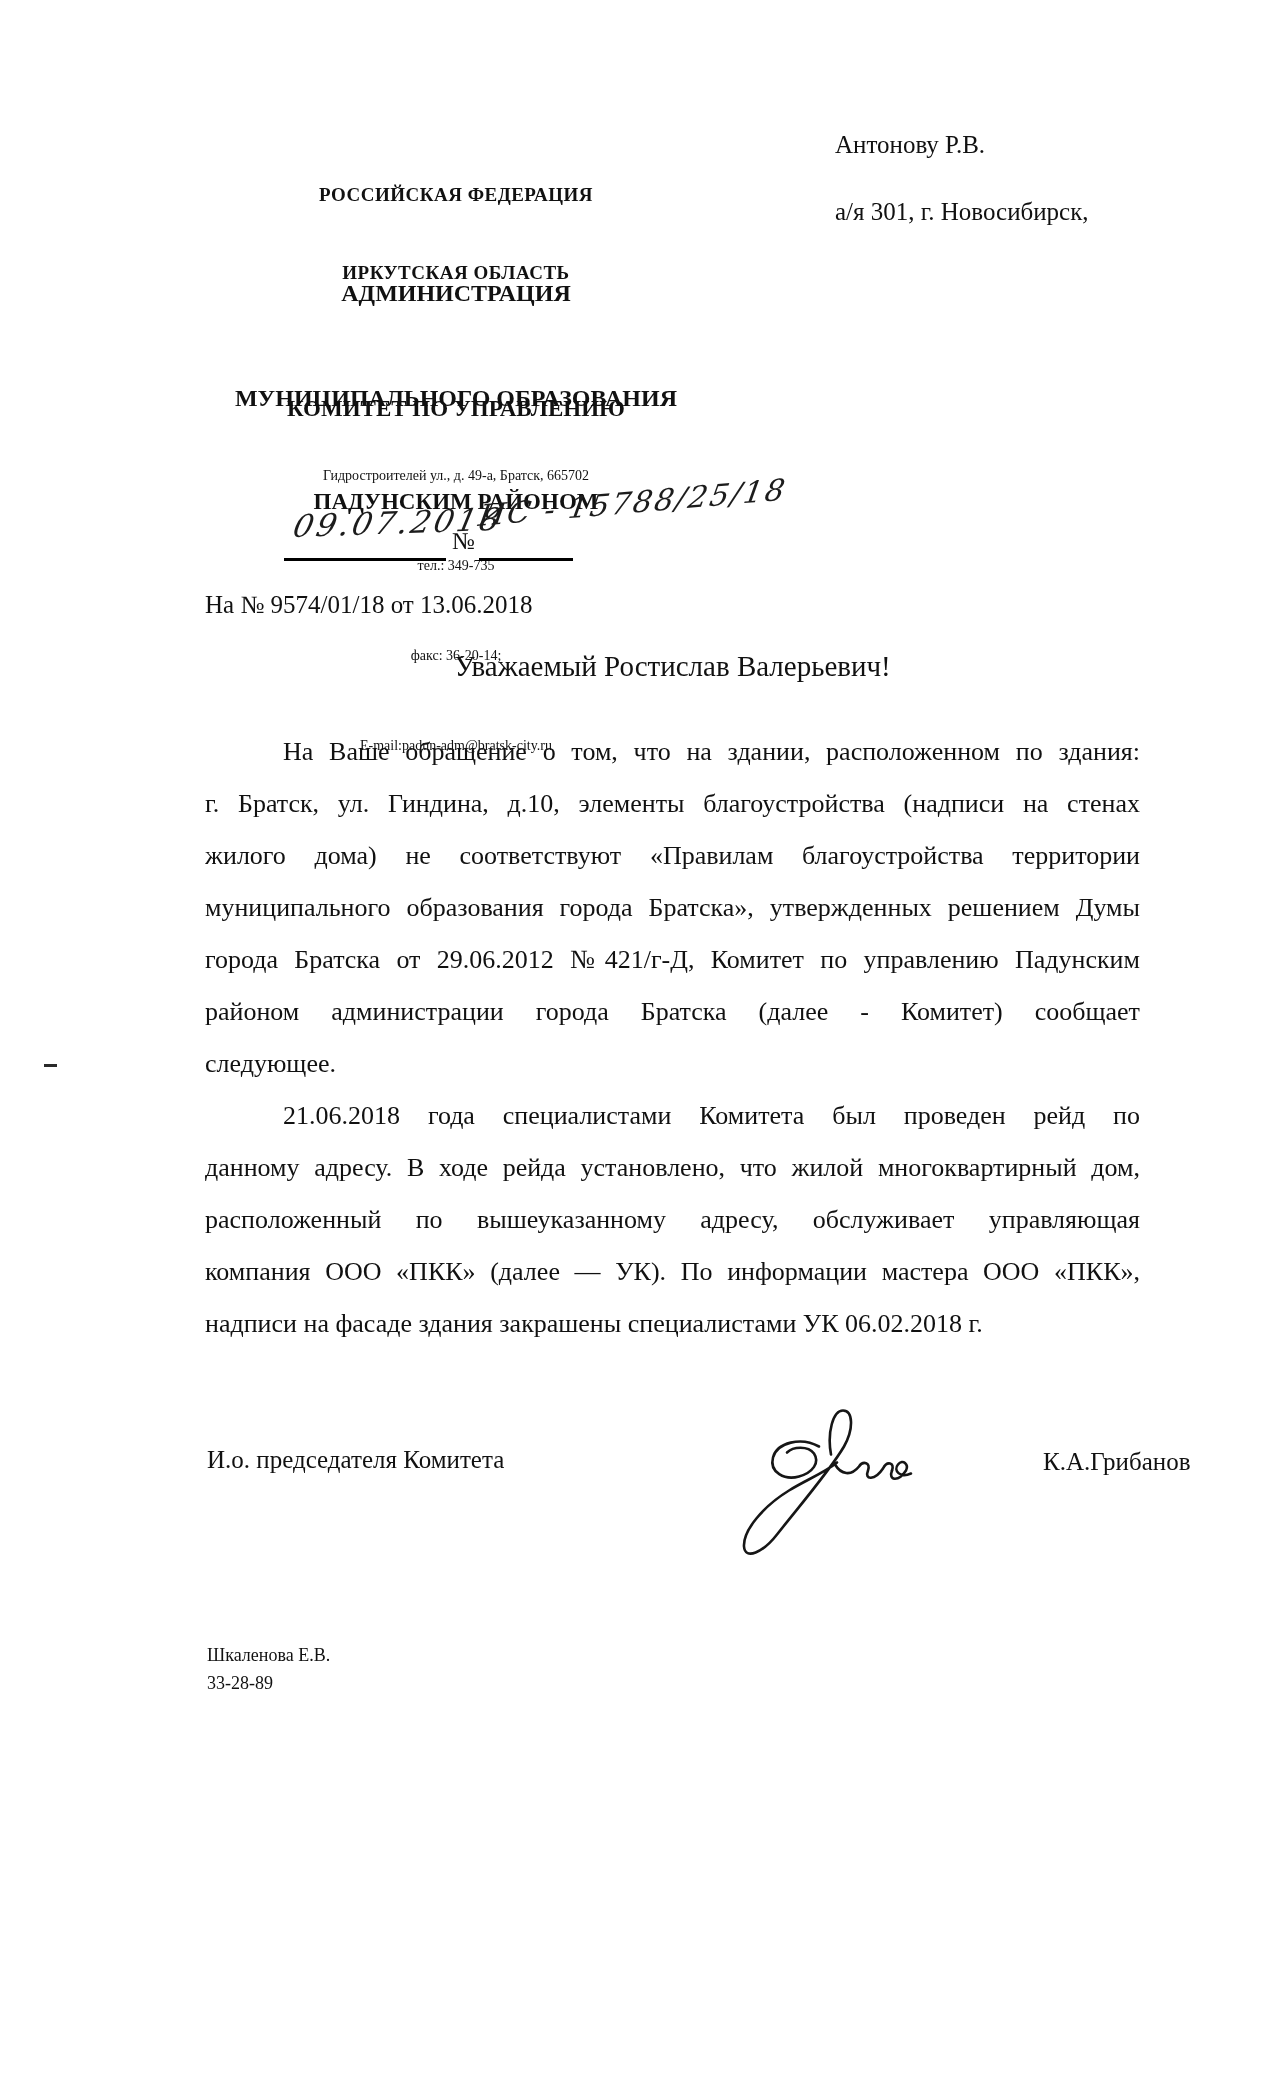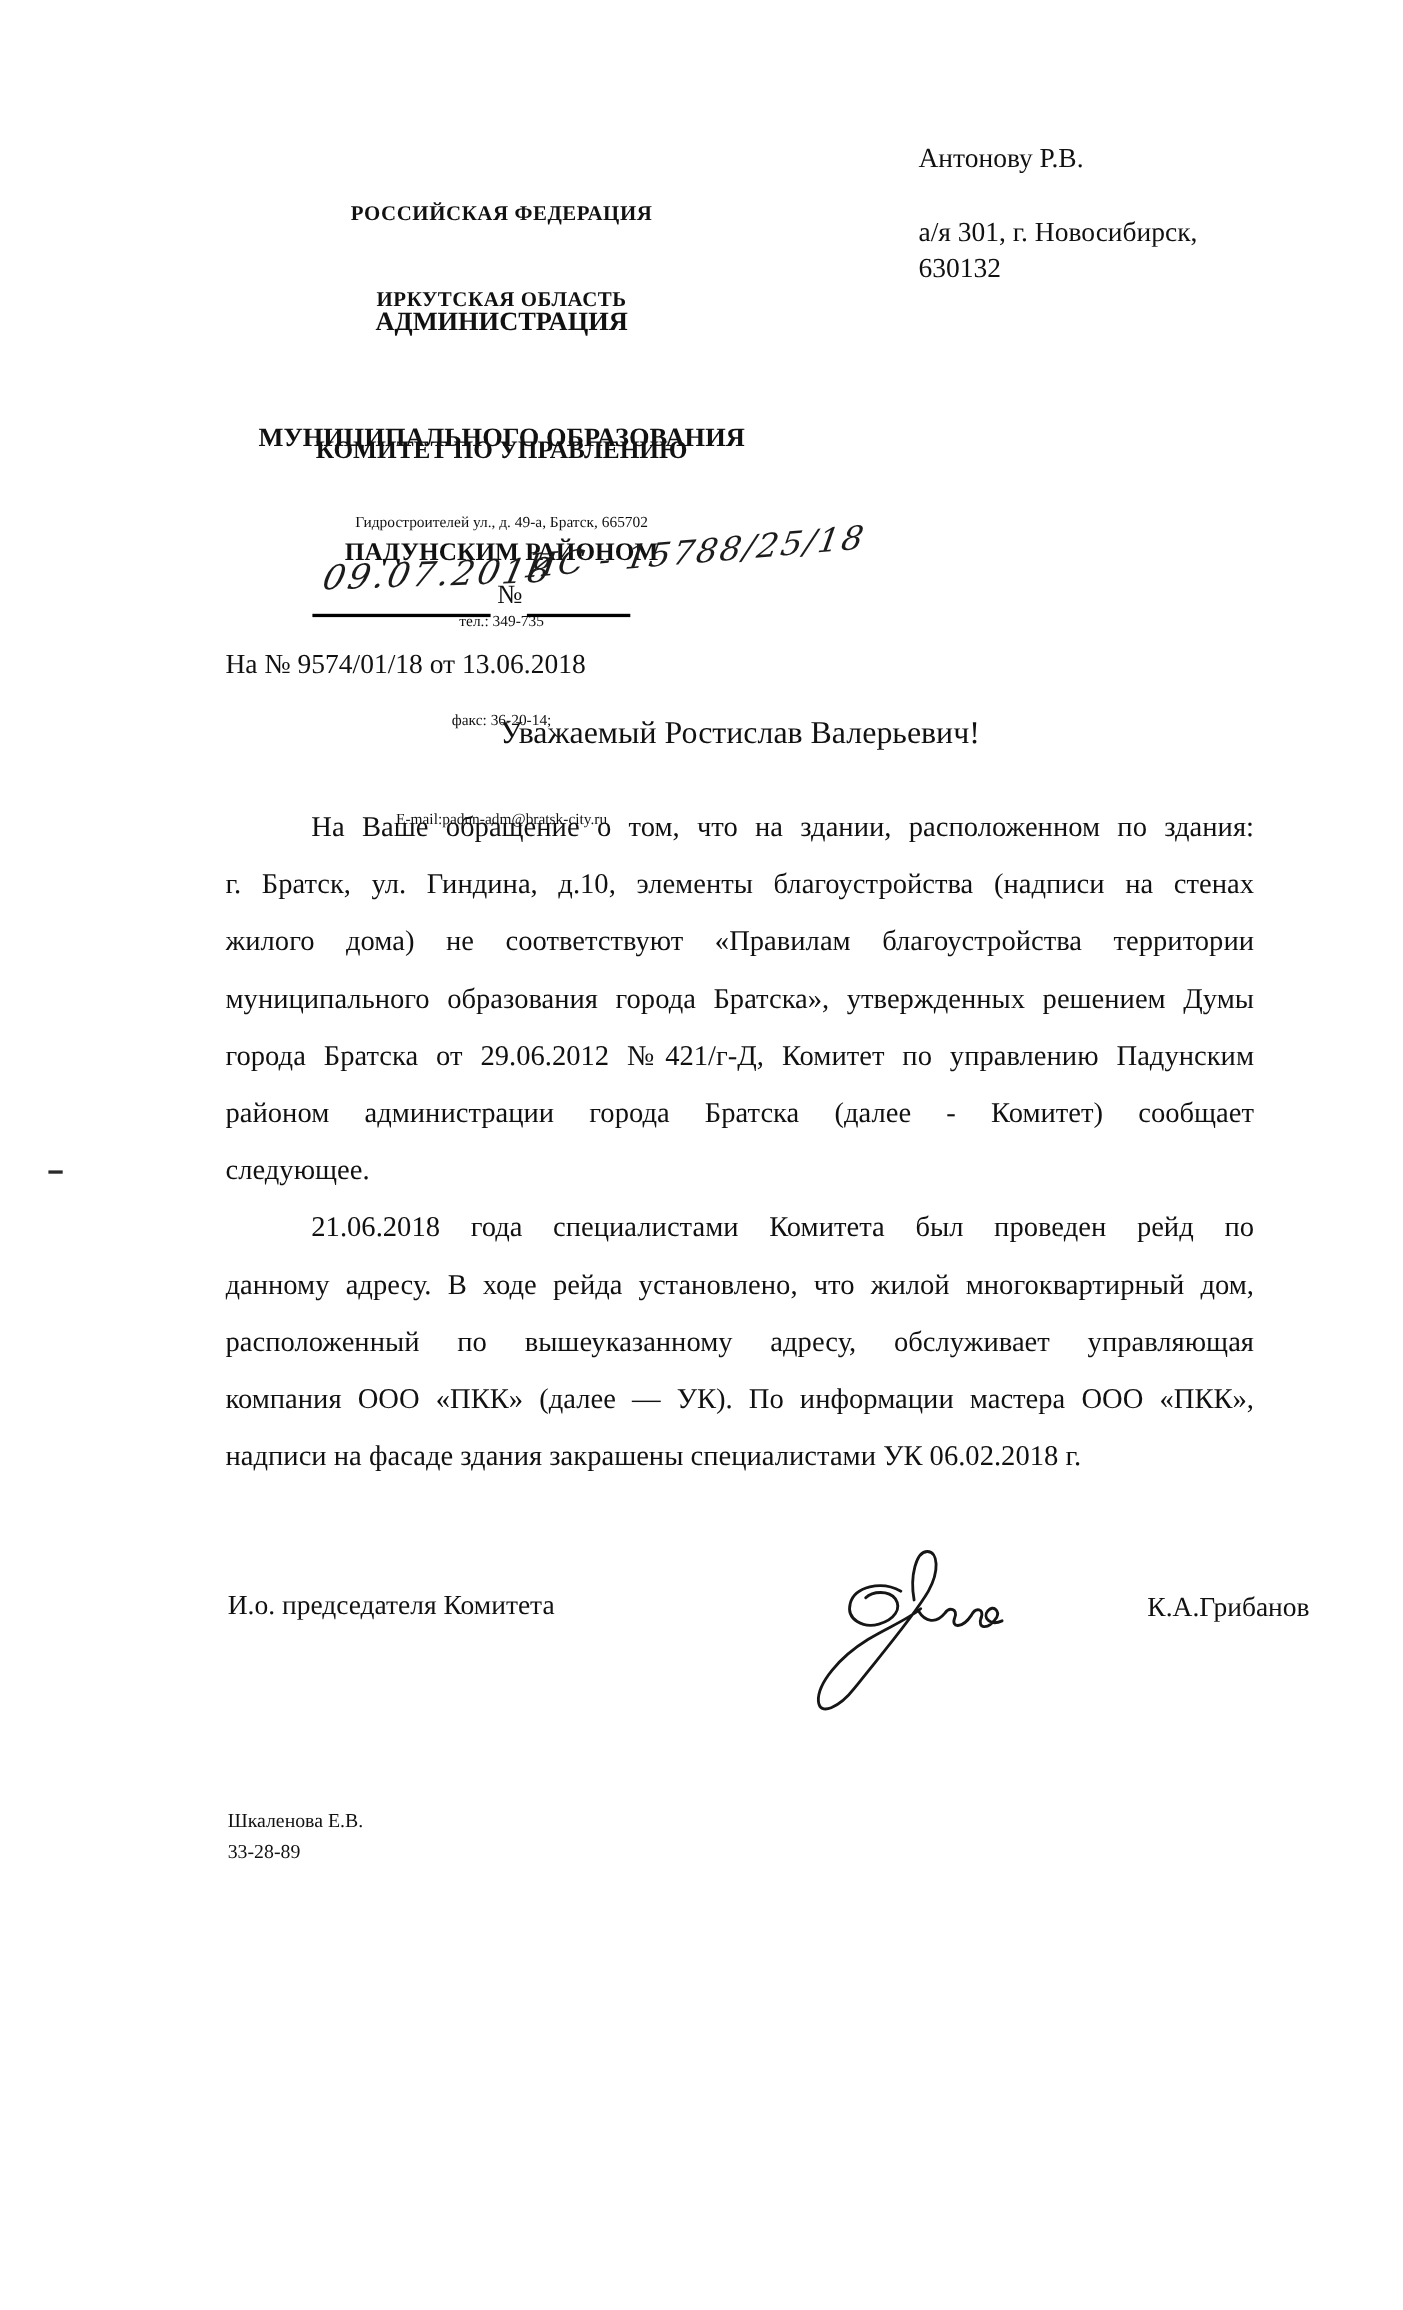--- a/index.html
+++ b/index.html
@@ -92,21 +92,20 @@
   <div class="abs lh lh-contact">
     <div>Гидростроителей ул., д. 49-а, Братск, 665702</div>
     <div>тел.: 349-735</div>
     <div>факс: 36-20-14;</div>
     <div>E-mail:padun-adm@bratsk-city.ru</div>
   </div>
 
   <div class="abs recipient">
     <div class="name">Антонову Р.В.</div>
     <div>а/я 301, г. Новосибирск,</div>
-    <div>630132</div>
   </div>
 
   <span class="abs hw hw-date">09.07.2018</span>
   <div class="abs u-line u1"></div>
   <span class="abs no-sign">№</span>
   <div class="abs u-line u2"></div>
   <span class="abs hw hw-num">ИС - 15788/25/18</span>
 
   <div class="abs refline">На № 9574/01/18 от 13.06.2018</div>
 

